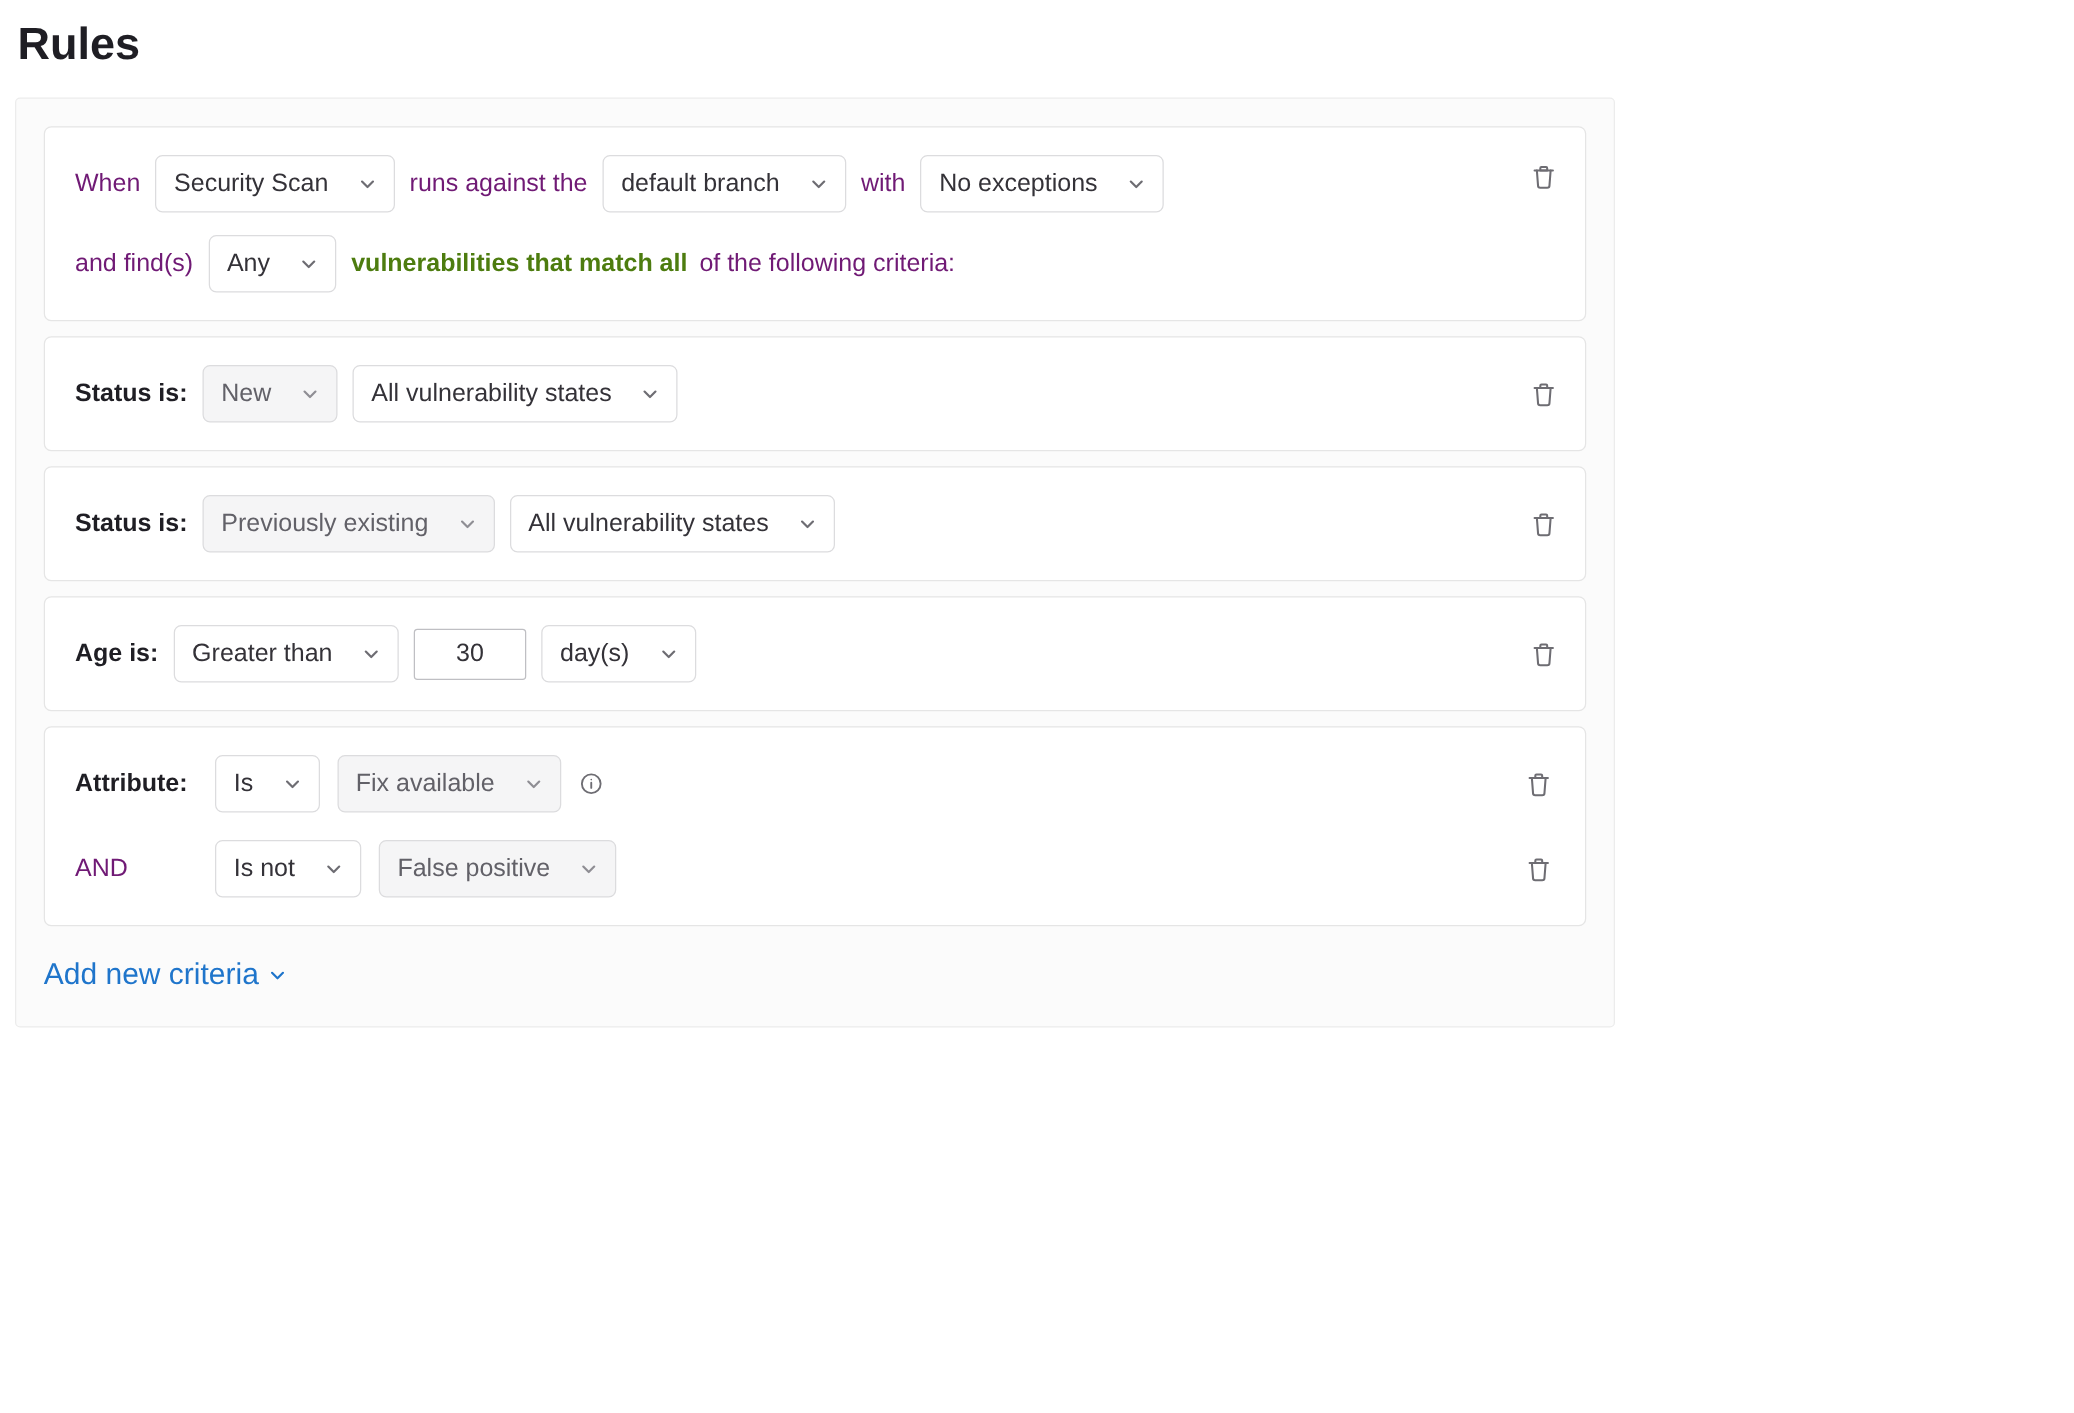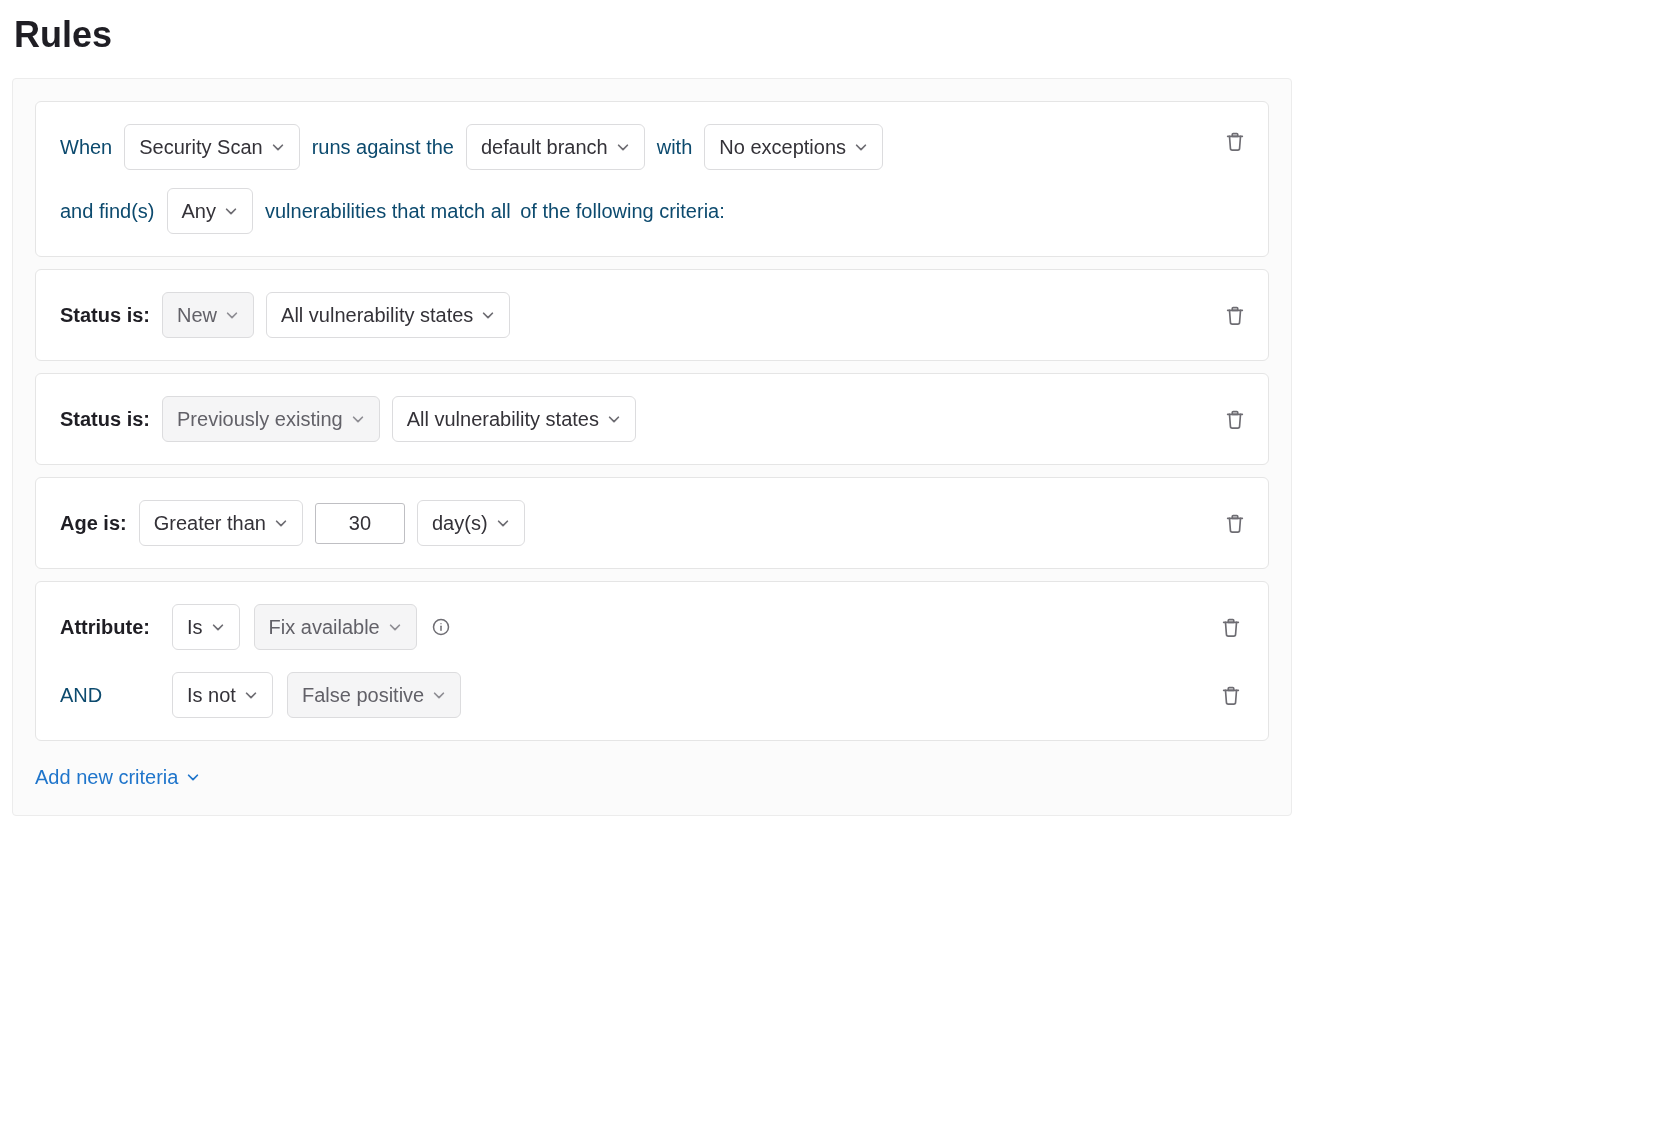--- a/index.html
+++ b/index.html
@@ -37,26 +37,26 @@
     display:flex;
     flex-wrap:wrap;
     align-items:center;
     gap:12px;
   }
   .row + .row { margin-top:18px; }
   .label {
     font-weight:600;
     color:#1f1e24;
   }
-  .plain { color:#0c4a6e; }
-  .bold { font-weight:400; color:#0c4a6e; }
+  .plain { color:#701a75; }
+  .bold { font-weight:700; color:#4d7c0f; }
   .dd {
     display:inline-flex;
     align-items:center;
-    gap:8px;
+    gap:24px;
     padding:8px 14px;
     border:1px solid #dcdcde;
     border-radius:6px;
     background:#fff;
     color:#343238;
     cursor:pointer;
     user-select:none;
     white-space:nowrap;
   }
   .dd.muted {
@@ -100,21 +100,21 @@
   .info-icon {
     display:inline-flex;
     color:#6e6d73;
   }
   .info-icon svg { width:20px; height:20px; }
   .add-criteria {
     display:inline-flex;
     gap:8px;
     color:#1f75cb;
     cursor:pointer;
-    font-size:20px;
+    font-size:24px;
     padding-top:10px;
   }
   .add-criteria .chev svg path { stroke:#1f75cb; }
   .attrib-grid {
     display:grid;
     grid-template-columns: 98px auto 1fr;
     row-gap:22px;
     column-gap:14px;
     align-items:center;
   }

